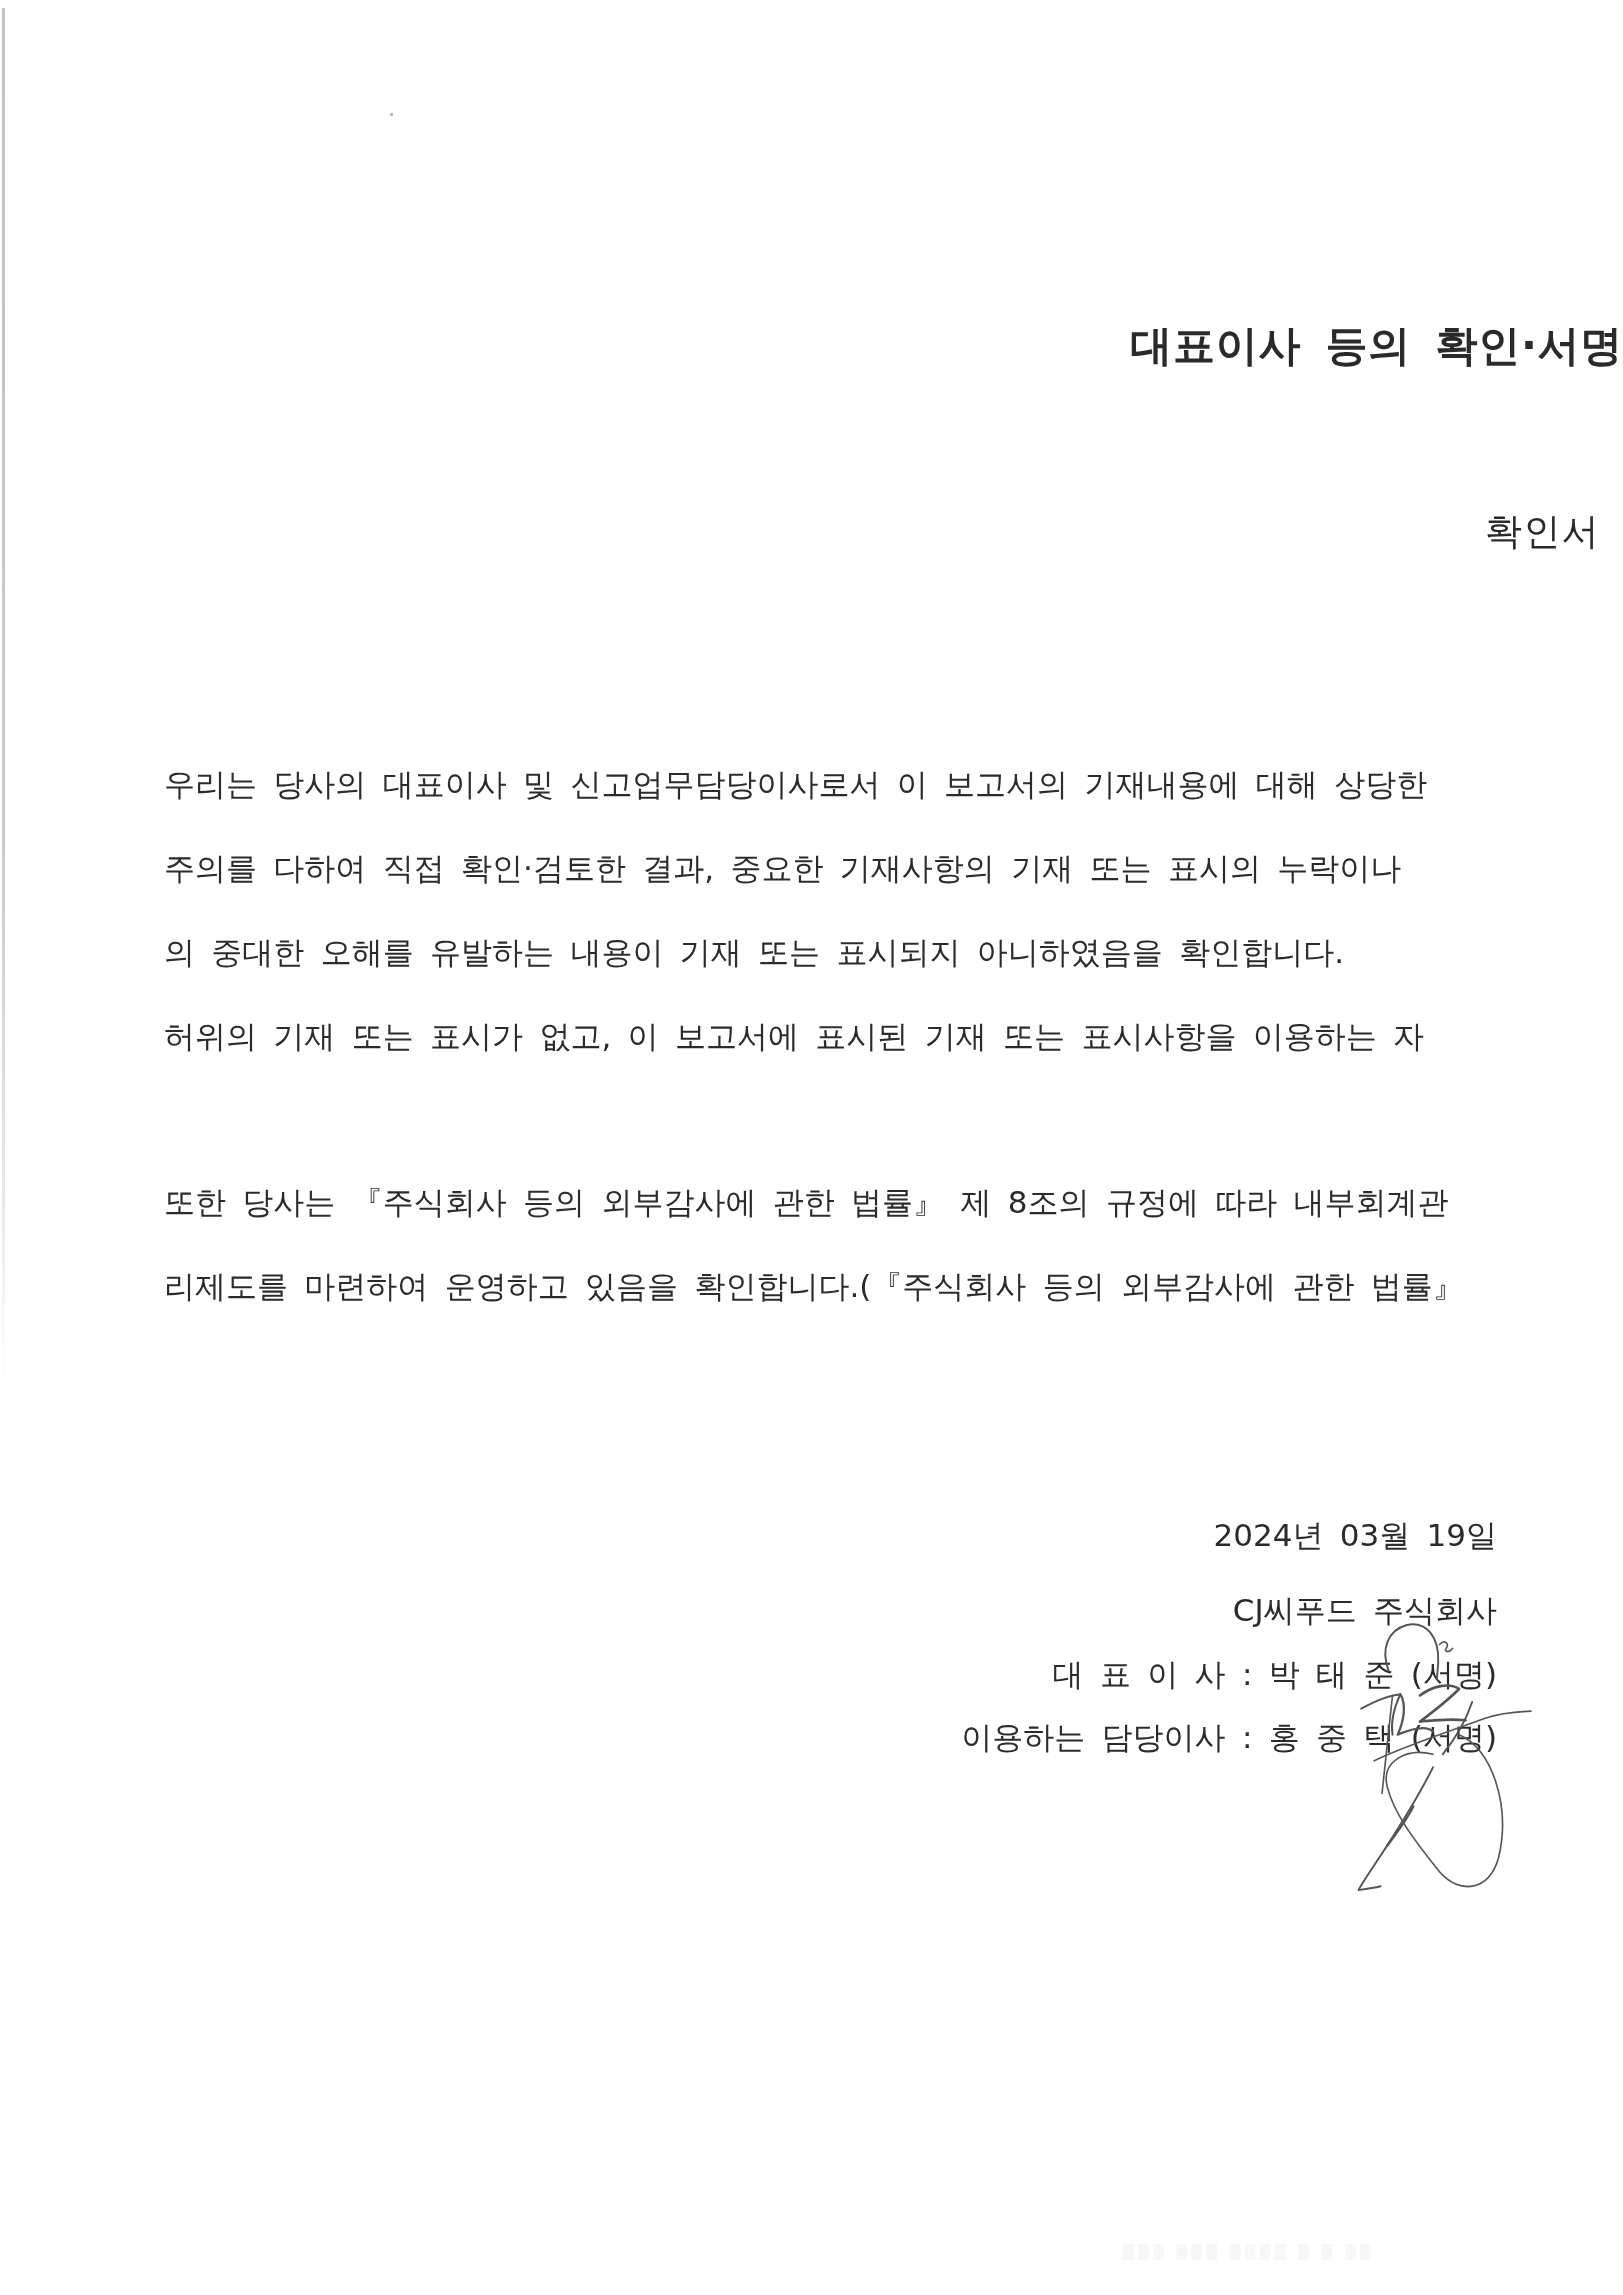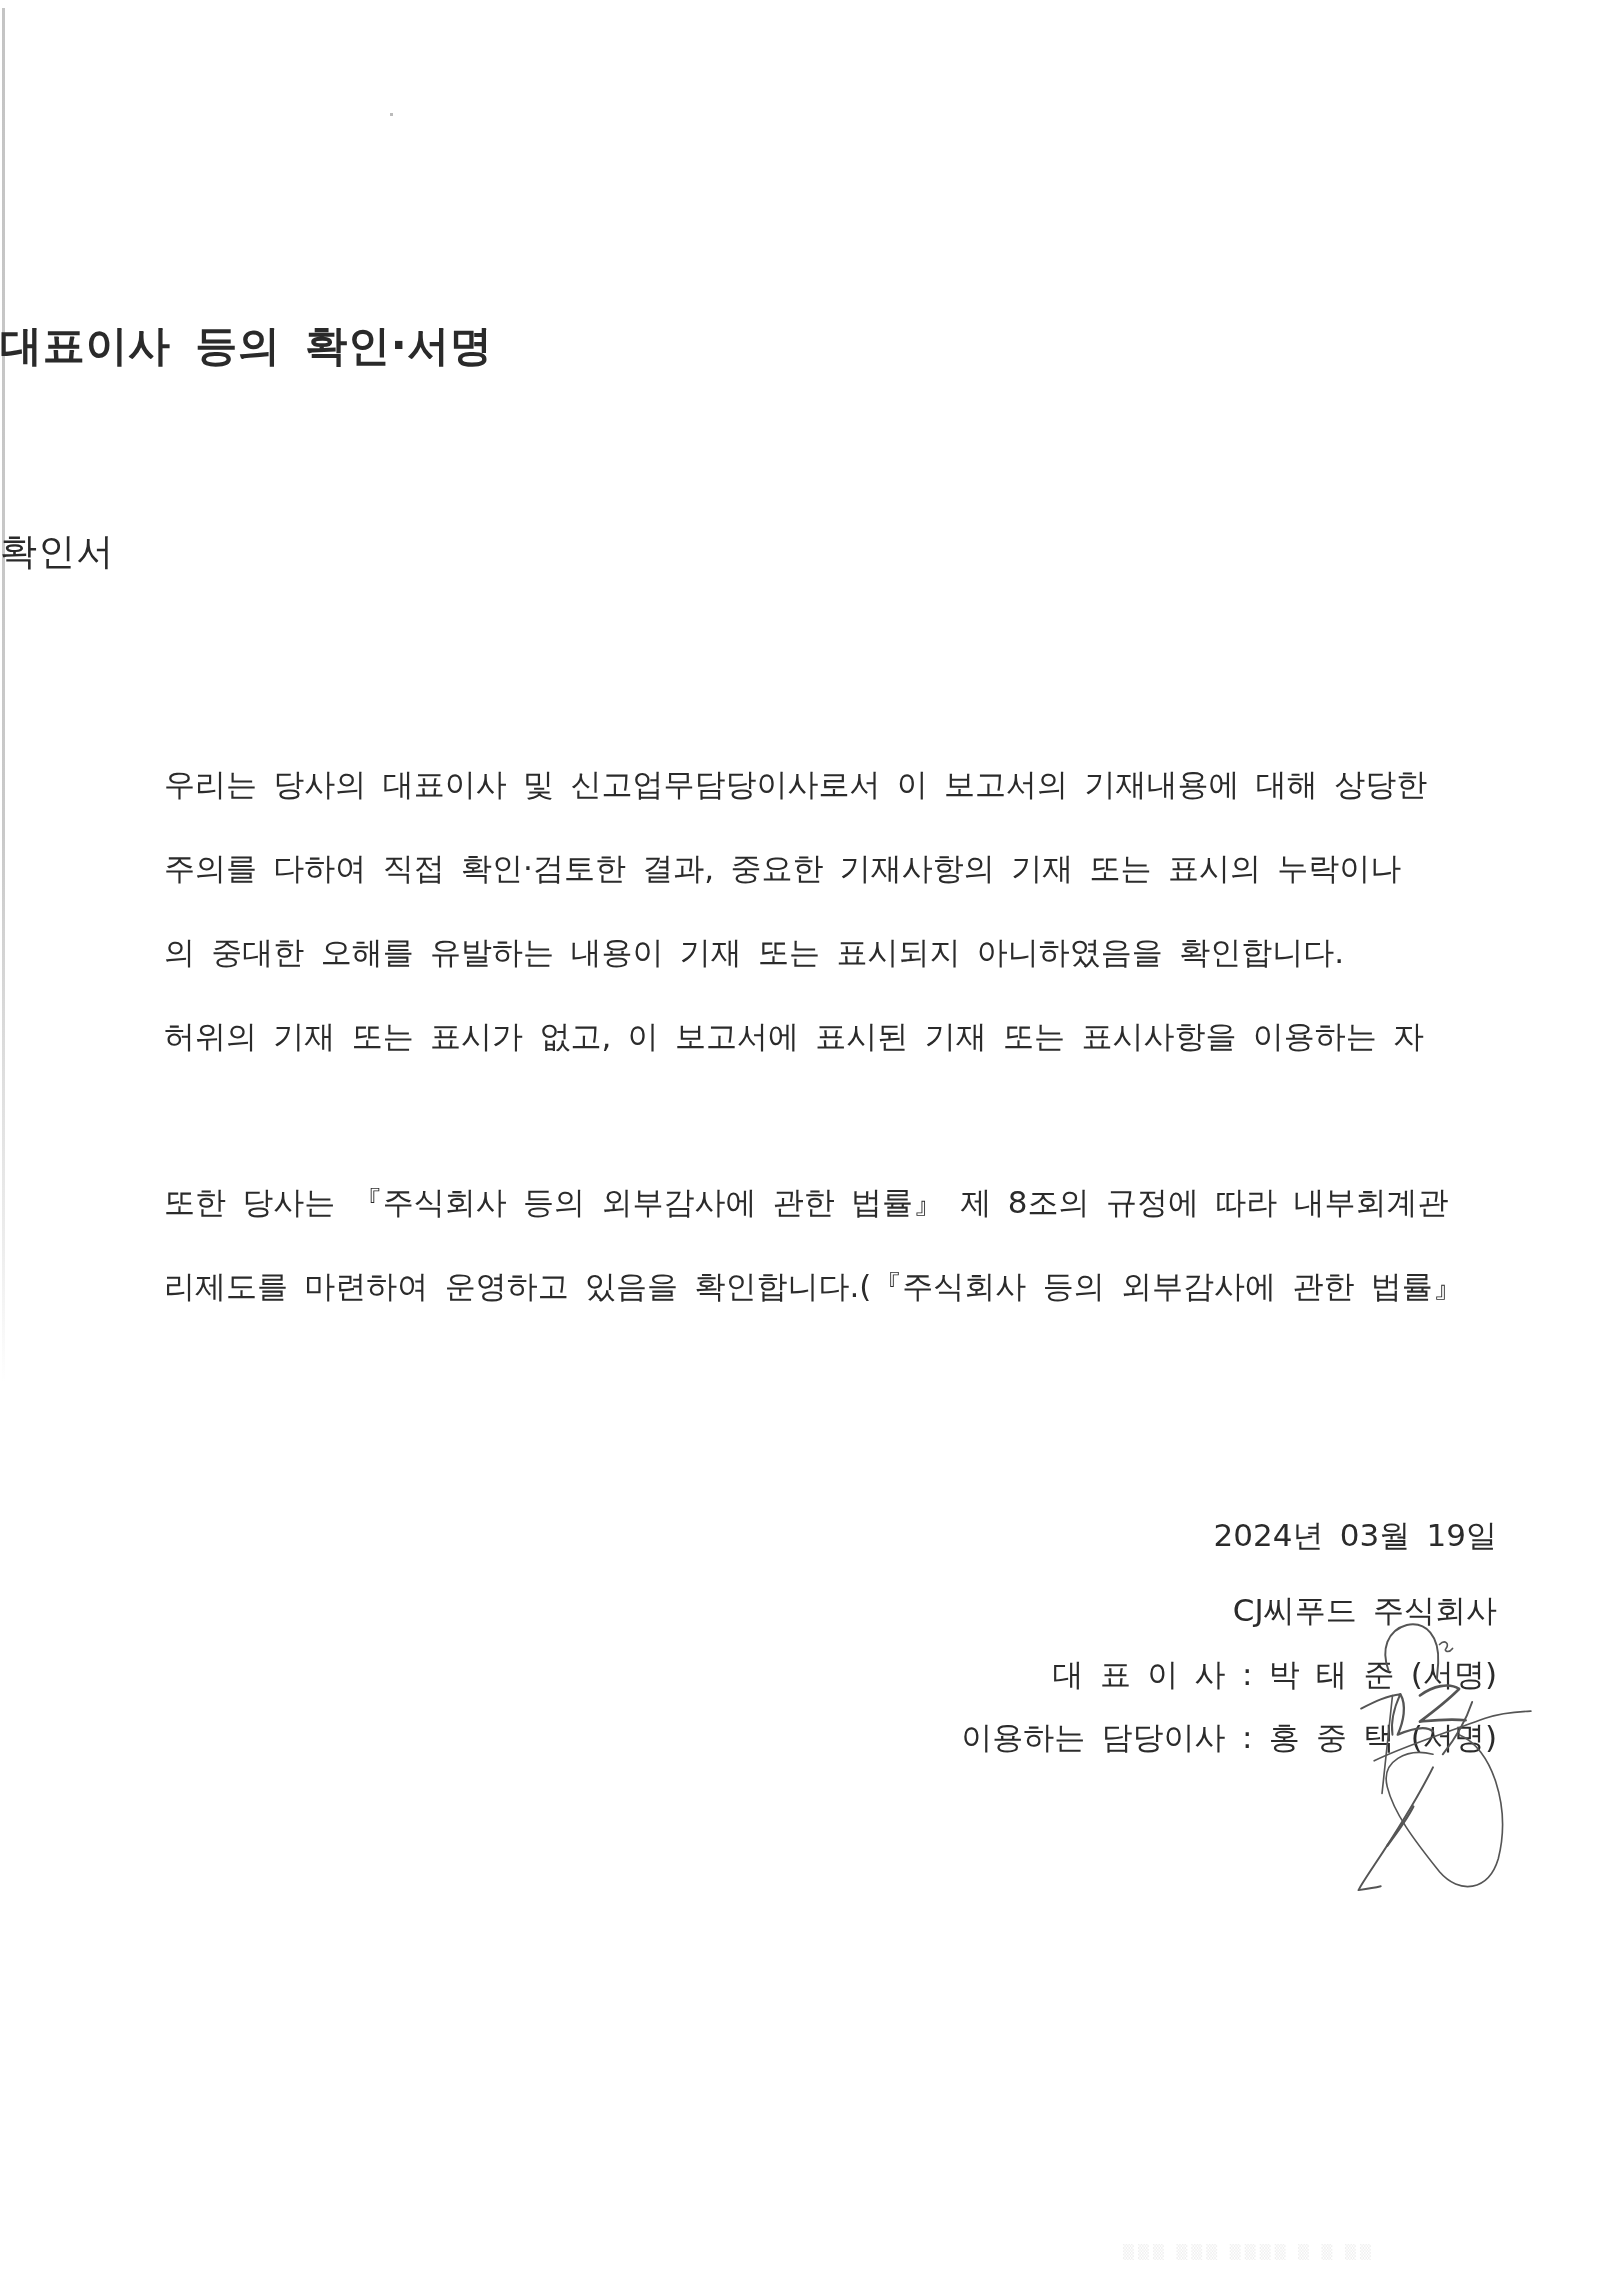--- a/index.html
+++ b/index.html
@@ -29,33 +29,33 @@
       top: 113px;
       width: 3.3px;
       height: 2.6px;
       background: #bbbbbb;
     }
     .doc-title {
       position: absolute;
       left: 0;
       width: 1623px;
       top: 318px;
-      text-align: left;
+      text-align: right;
       font-size: 42px;
       font-weight: bold;
       letter-spacing: 0.7px;
       word-spacing: 9.2px;
       color: #2a2a2a;
     }
     .doc-subtitle {
       position: absolute;
       left: 0;
       width: 1600px;
-      top: 527px;
-      text-align: left;
+      top: 507px;
+      text-align: right;
       font-size: 37px;
       color: #2a2a2a;
       letter-spacing: 1.3px;
     }
     .para {
       position: absolute;
       left: 164px;
       width: 1335px;
       font-size: 31px;
       color: #2b2b2b;

